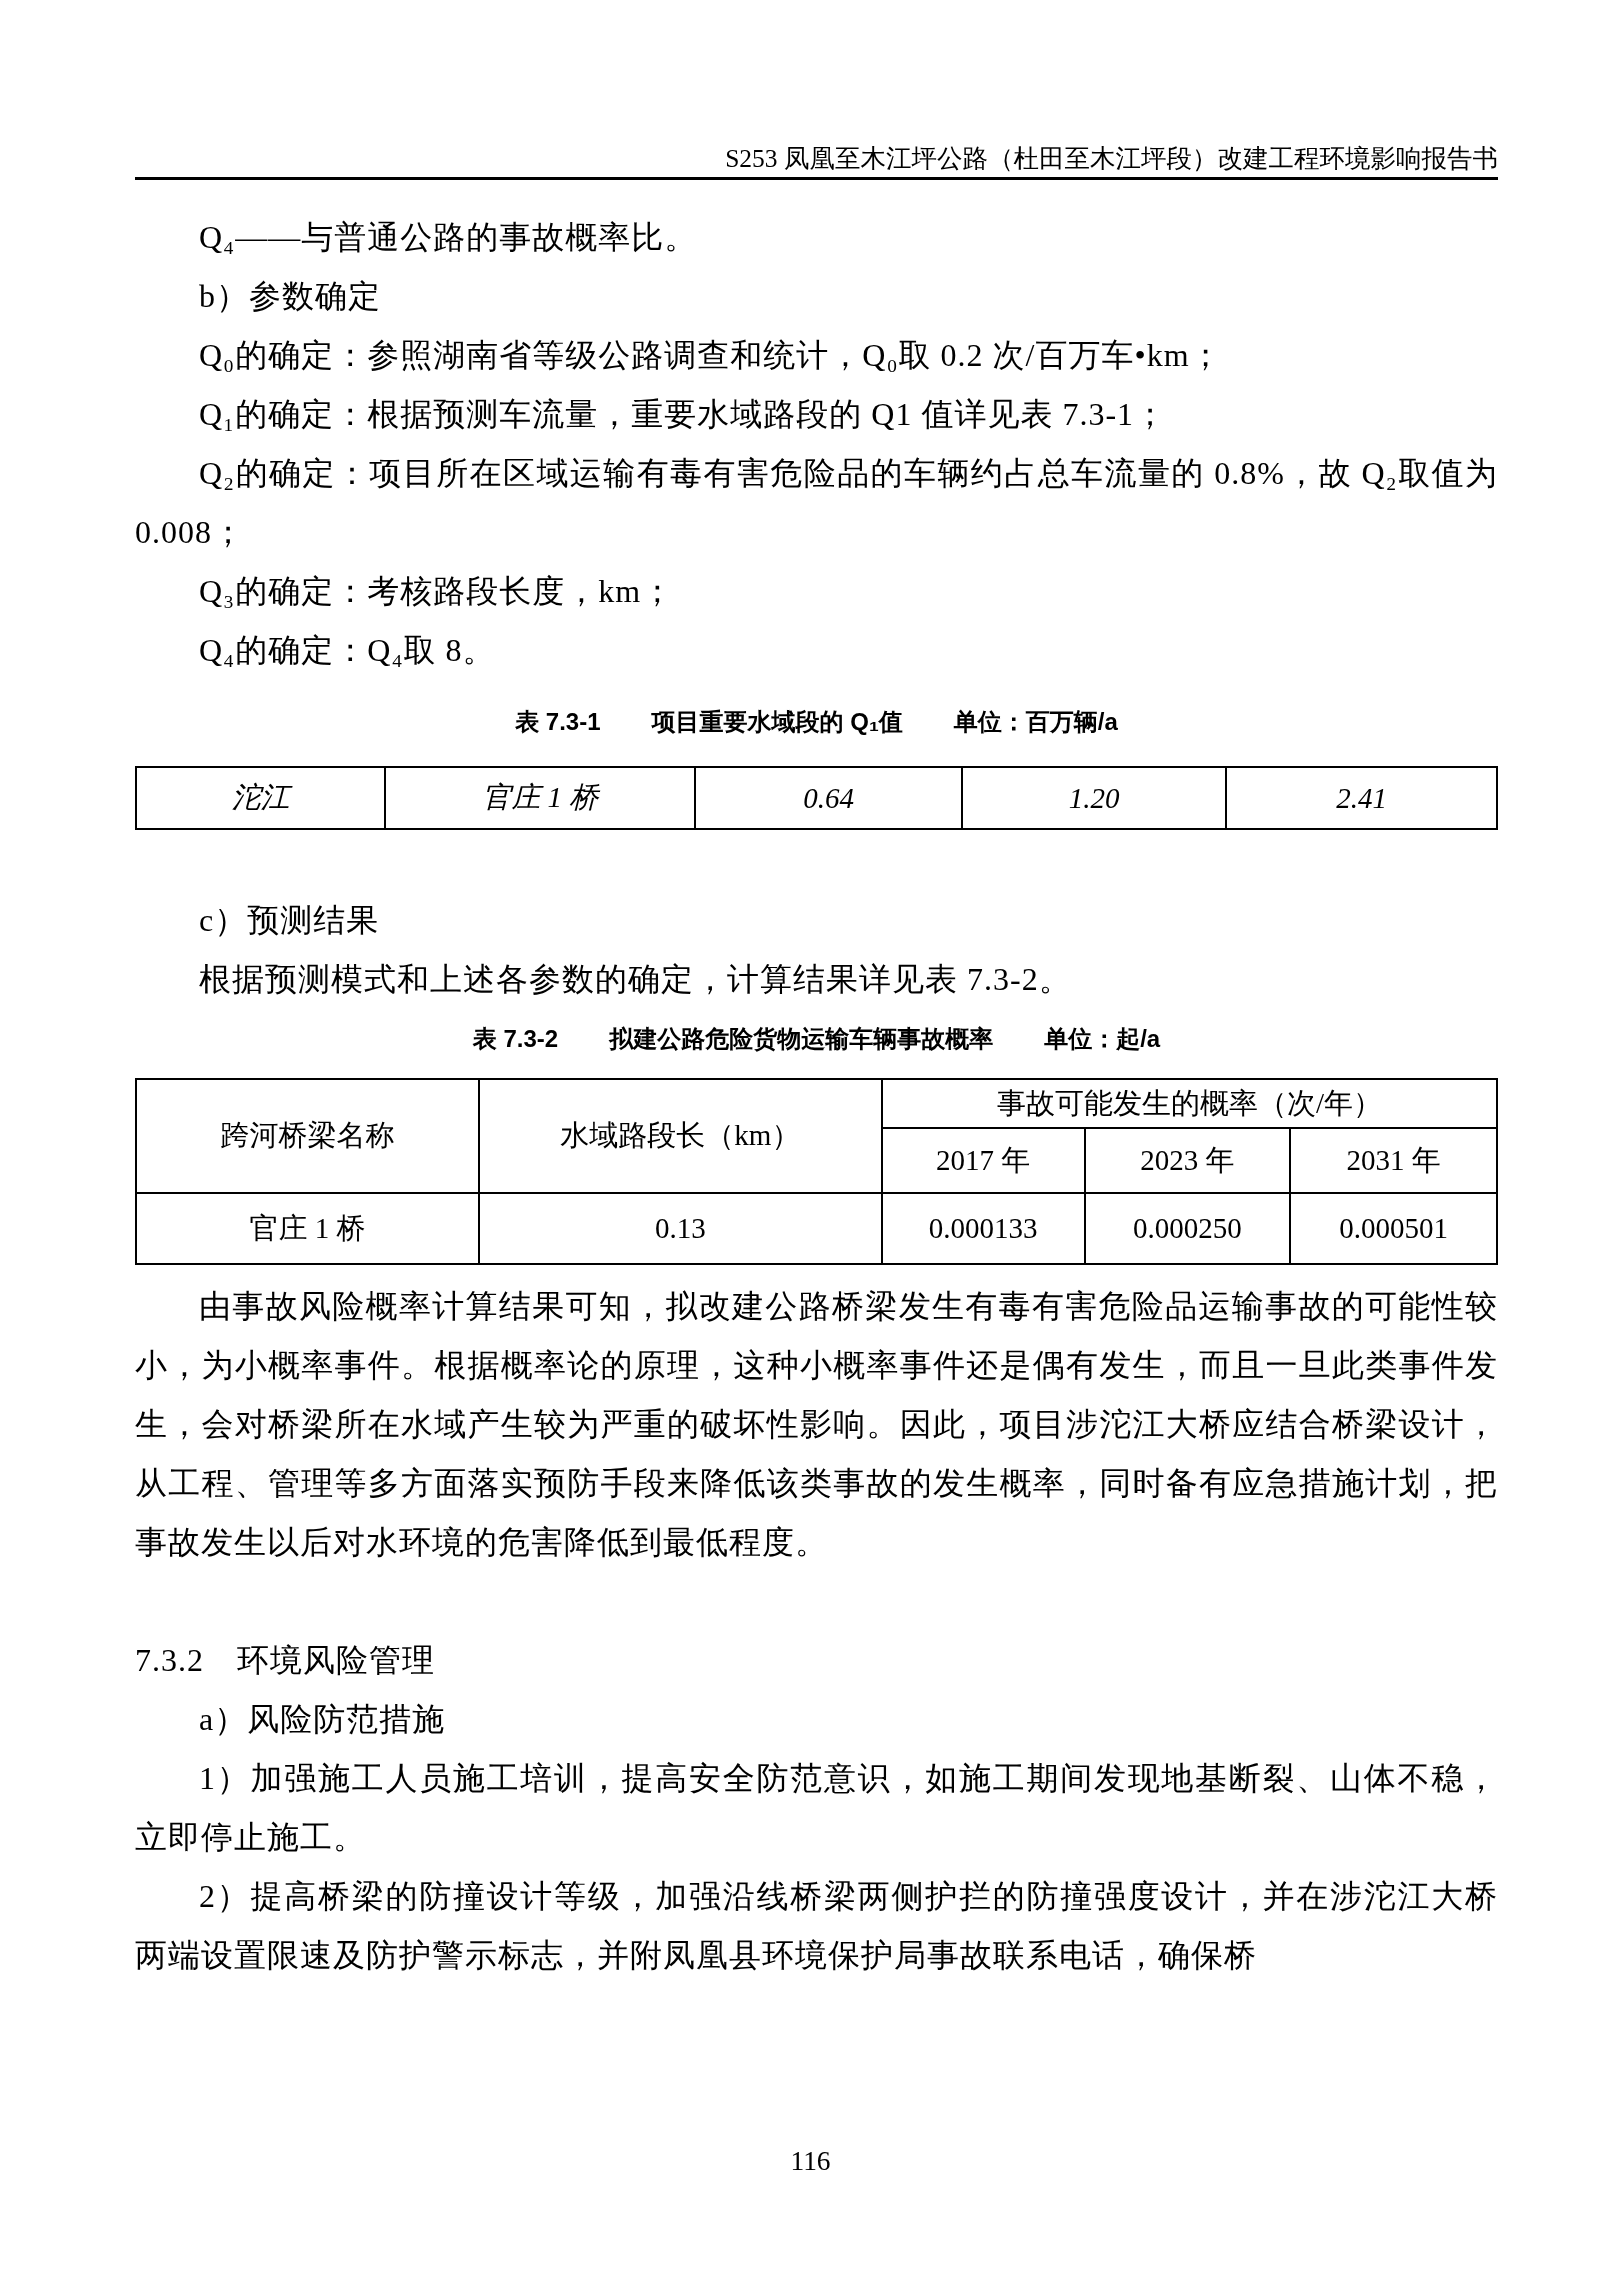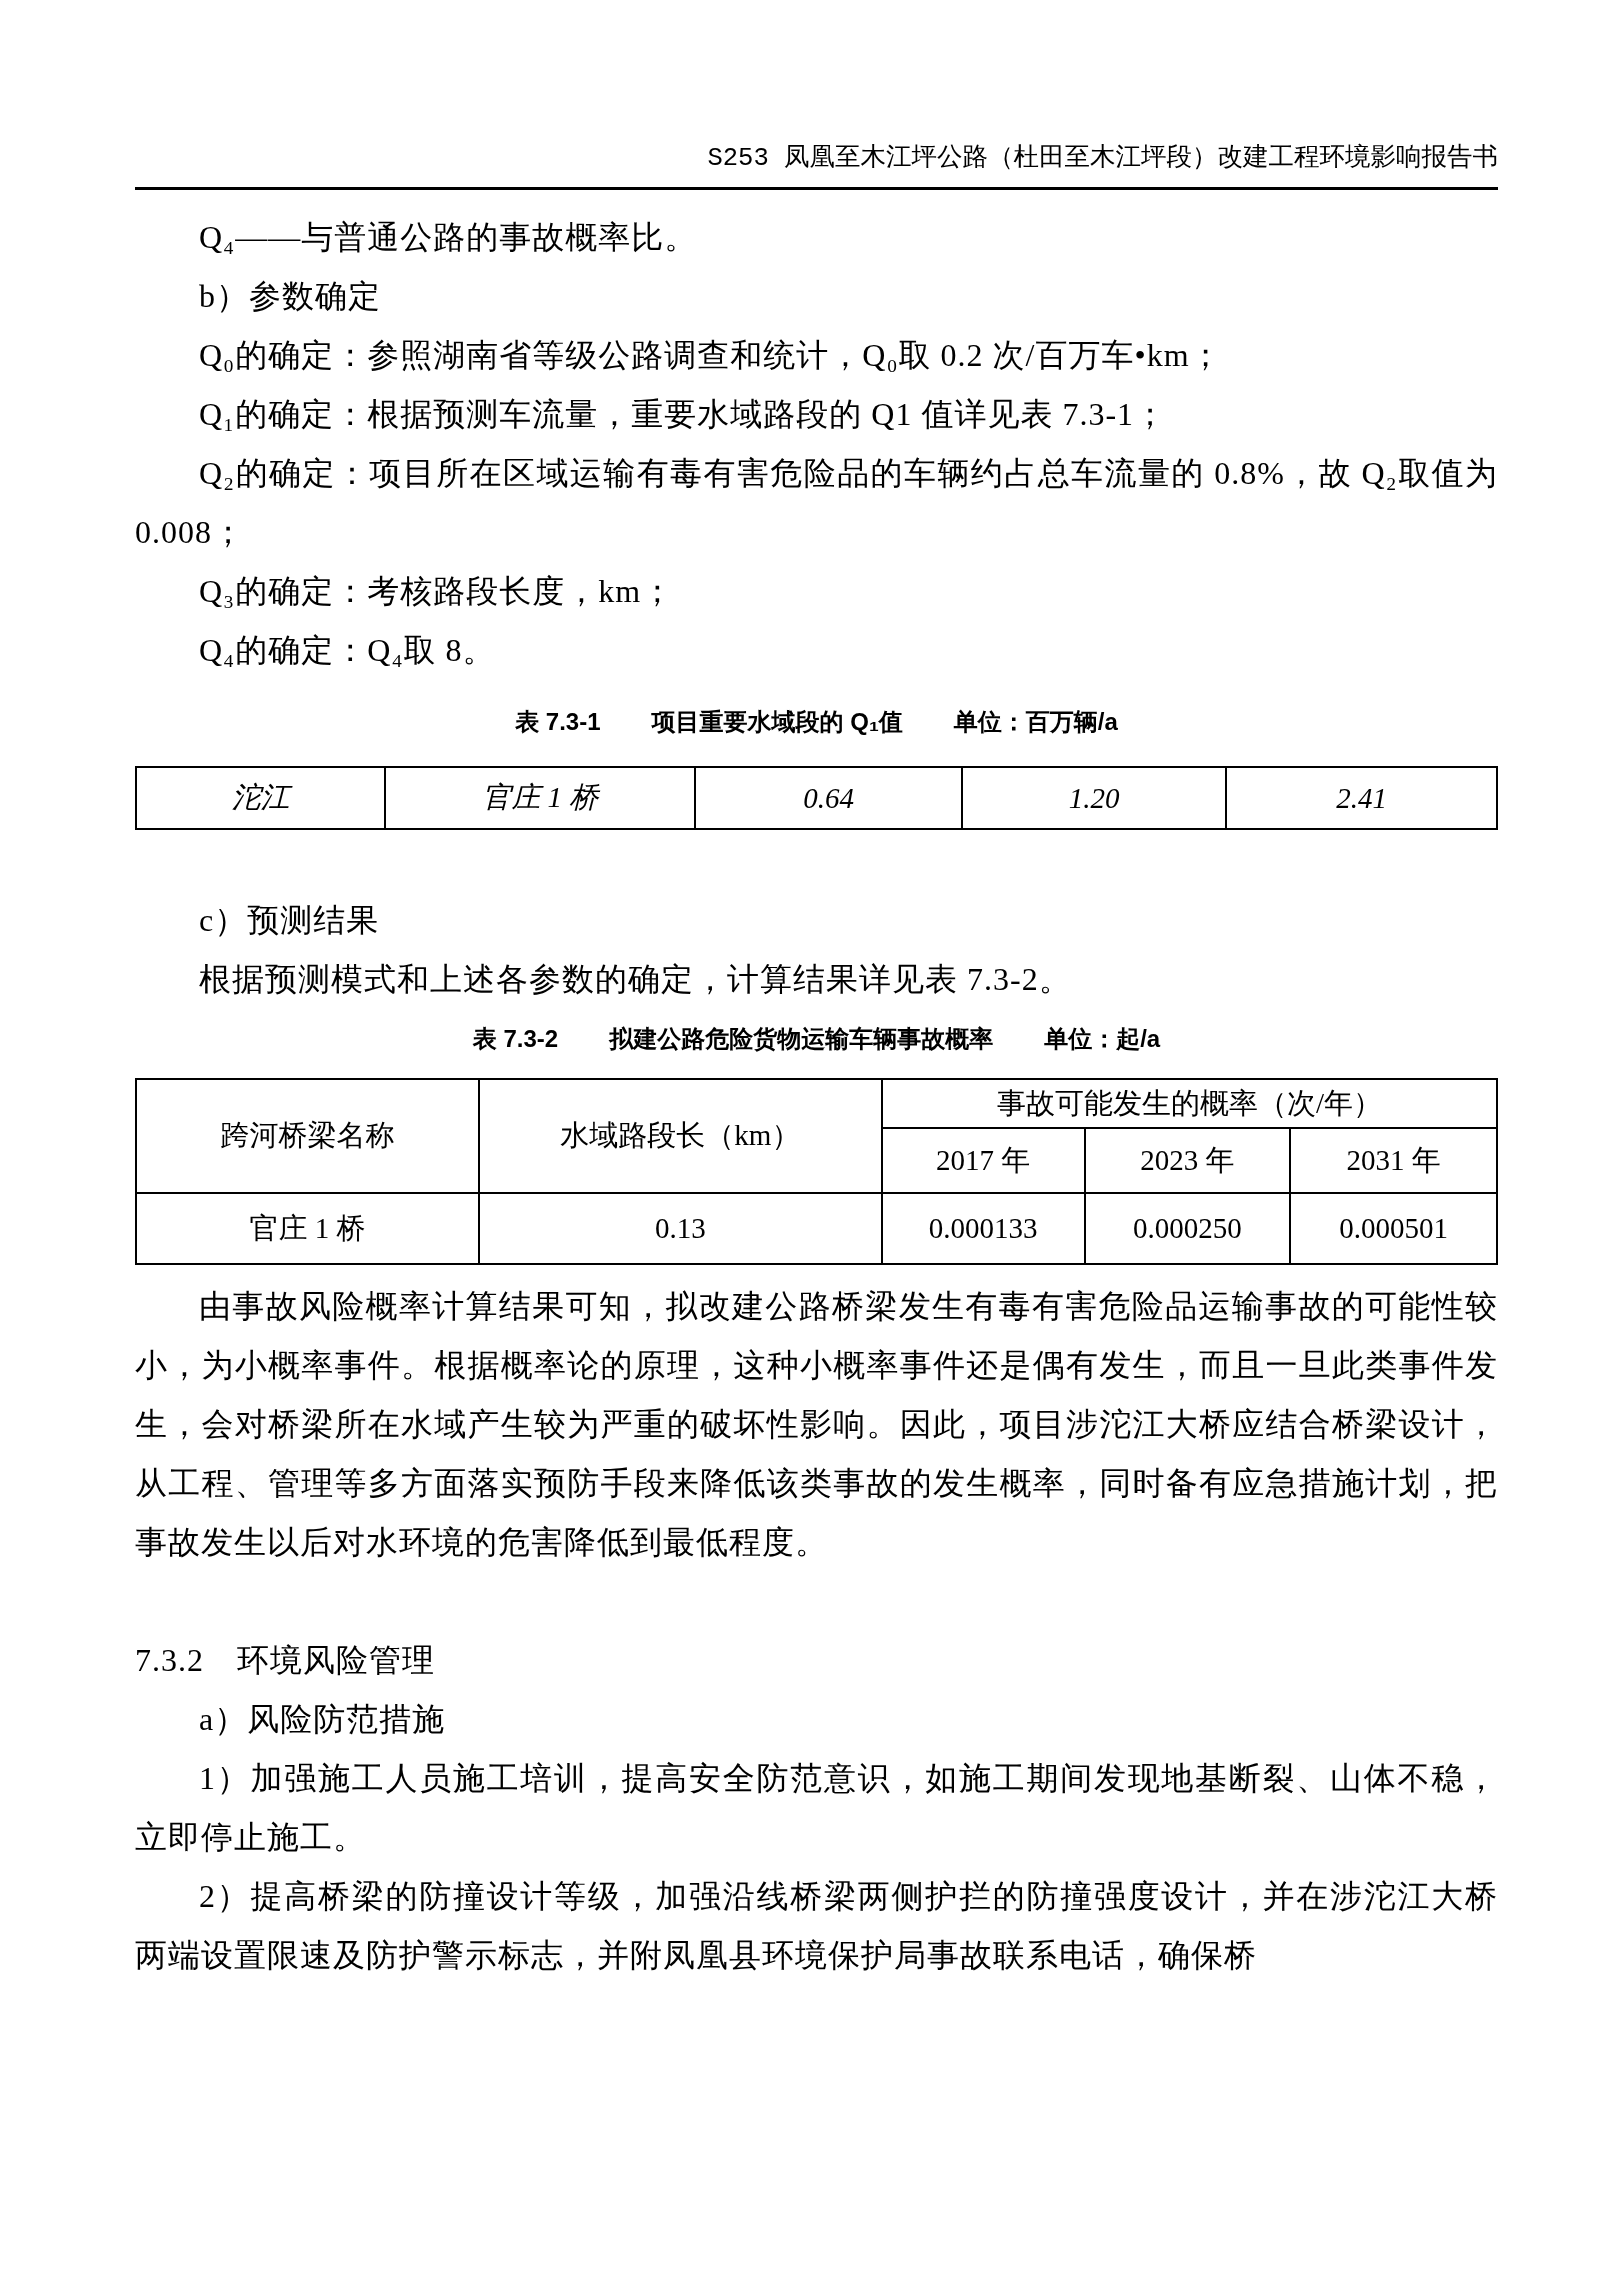--- a/index.html
+++ b/index.html
@@ -11,23 +11,22 @@
     color:#000;
     font-family:"Liberation Serif","DejaVu Serif",serif;
     overflow:hidden;
   }
   
   .header {
     position:absolute;
     top:143px; left:135px; right:123px;
     text-align:right;
     font-size:25.5px; line-height:31px;
-    padding-bottom:13px;
+    padding-bottom:3px;
     border-bottom:3.9px solid #000;
-    font-family:Liberation Mono, monospace;
   }
   
   .content {
     position:absolute;
     top:208px; left:135px; right:123px;
   }
   .content p {
     margin:0;
     font-size:32px;
     line-height:59px;
@@ -168,15 +167,18 @@
 
     <p class="indent para-after-table">由事故风险概率计算结果可知，拟改建公路桥梁发生有毒有害危险品运输事故的可能性较小，为小概率事件。根据概率论的原理，这种小概率事件还是偶有发生，而且一旦此类事件发生，会对桥梁所在水域产生较为严重的破坏性影响。因此，项目涉沱江大桥应结合桥梁设计，从工程、管理等多方面落实预防手段来降低该类事故的发生概率，同时备有应急措施计划，把事故发生以后对水环境的危害降低到最低程度。</p>
 
     <p class="section-heading">7.3.2　环境风险管理</p>
     <p class="indent">a）风险防范措施</p>
     <p class="indent">1）加强施工人员施工培训，提高安全防范意识，如施工期间发现地基断裂、山体不稳，立即停止施工。</p>
     <p class="indent">2）提高桥梁的防撞设计等级，加强沿线桥梁两侧护拦的防撞强度设计，并在涉沱江大桥两端设置限速及防护警示标志，并附凤凰县环境保护局事故联系电话，确保桥</p>
 
   </div>
 
+  <div class="footer">
+    <span>116</span>
+  </div>
 
 </div>
 
 
 </body></html>

